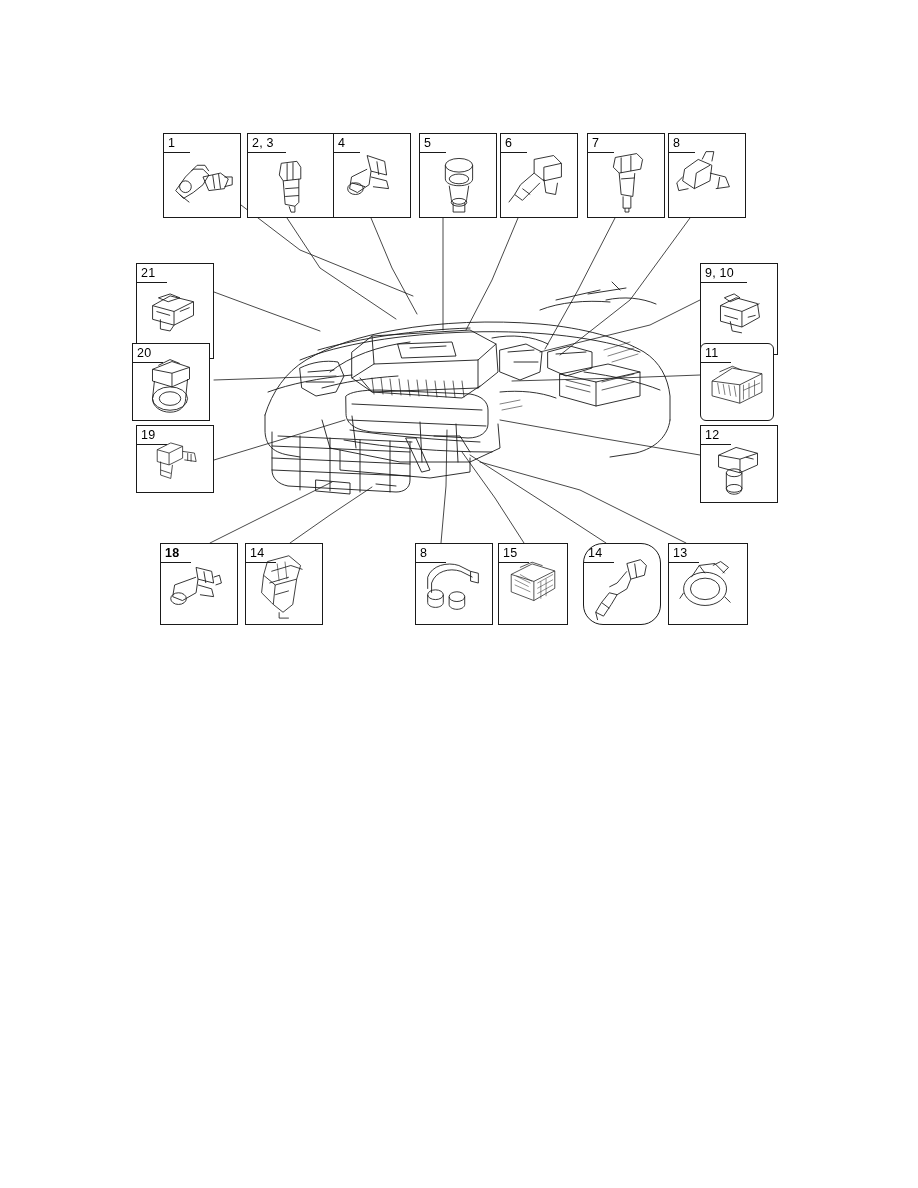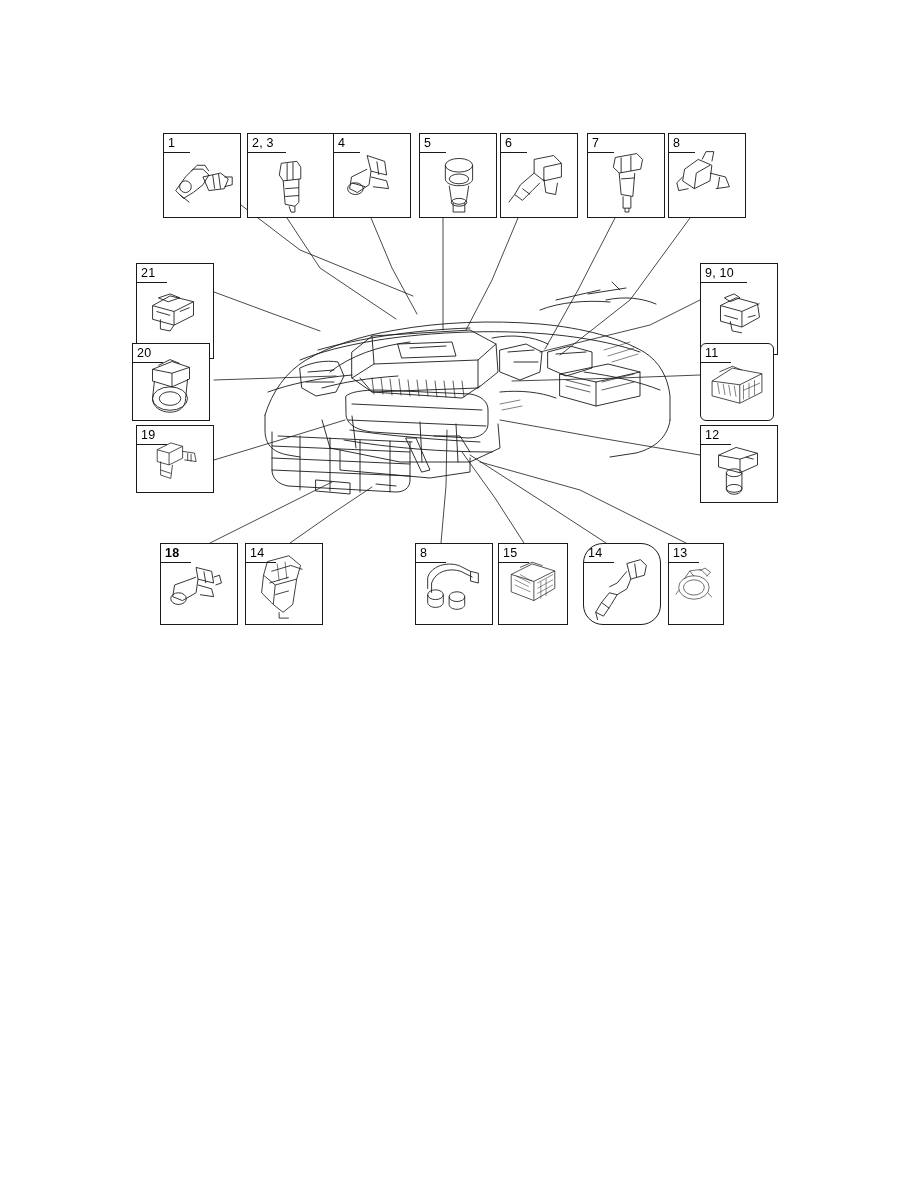--- a/index.html
+++ b/index.html
@@ -450,21 +450,21 @@
         <path d="M48 36 L44 46 L34 52 L26 50"></path>
         <path d="M44 28 L34 40 L26 44"></path>
         <path d="M26 50 L18 60 L12 70 L20 74 L28 62 L34 52"></path>
         <path d="M18 60 L26 66"></path>
         <path d="M12 70 L14 78"></path>
         <path d="M52 20 L54 34"></path>
       </g>
     </svg>
   </div>
 
-  <div class="callout-box" style="left:668px; top:543px; width:56px; height:82px;">
+  <div class="callout-box" style="left:668px; top:543px; width:80px; height:82px;">
     <span class="callout-label">13</span>
     <span class="label-rule" style="width:30px;"></span>
     <svg class="thumb" viewBox="0 0 78 82">
       <g fill="none" stroke="#1a1a1a" stroke-width="0.9" stroke-linejoin="round">
         <ellipse cx="36" cy="46" rx="22" ry="17"></ellipse>
         <ellipse cx="36" cy="46" rx="15" ry="11"></ellipse>
         <path d="M22 34 L30 22 L46 20 L56 30"></path>
         <path d="M44 22 L52 18 L60 24 L54 30"></path>
         <path d="M30 22 L36 30"></path>
         <path d="M14 50 L10 56"></path>

